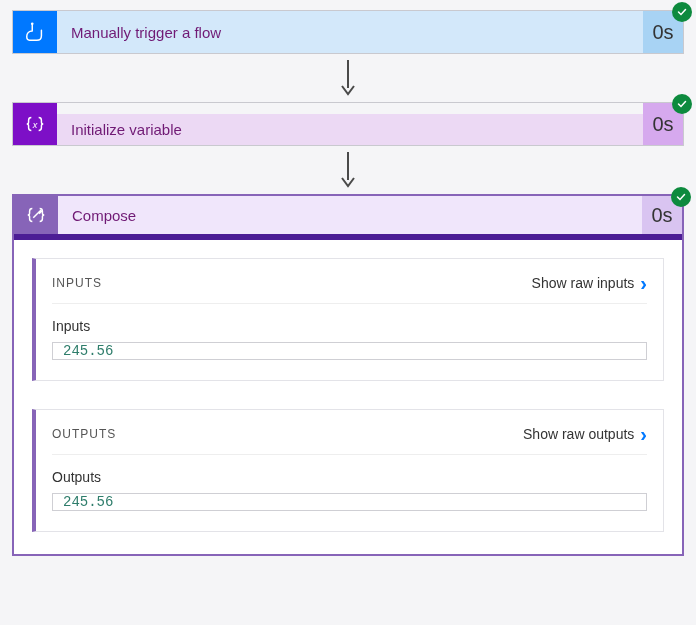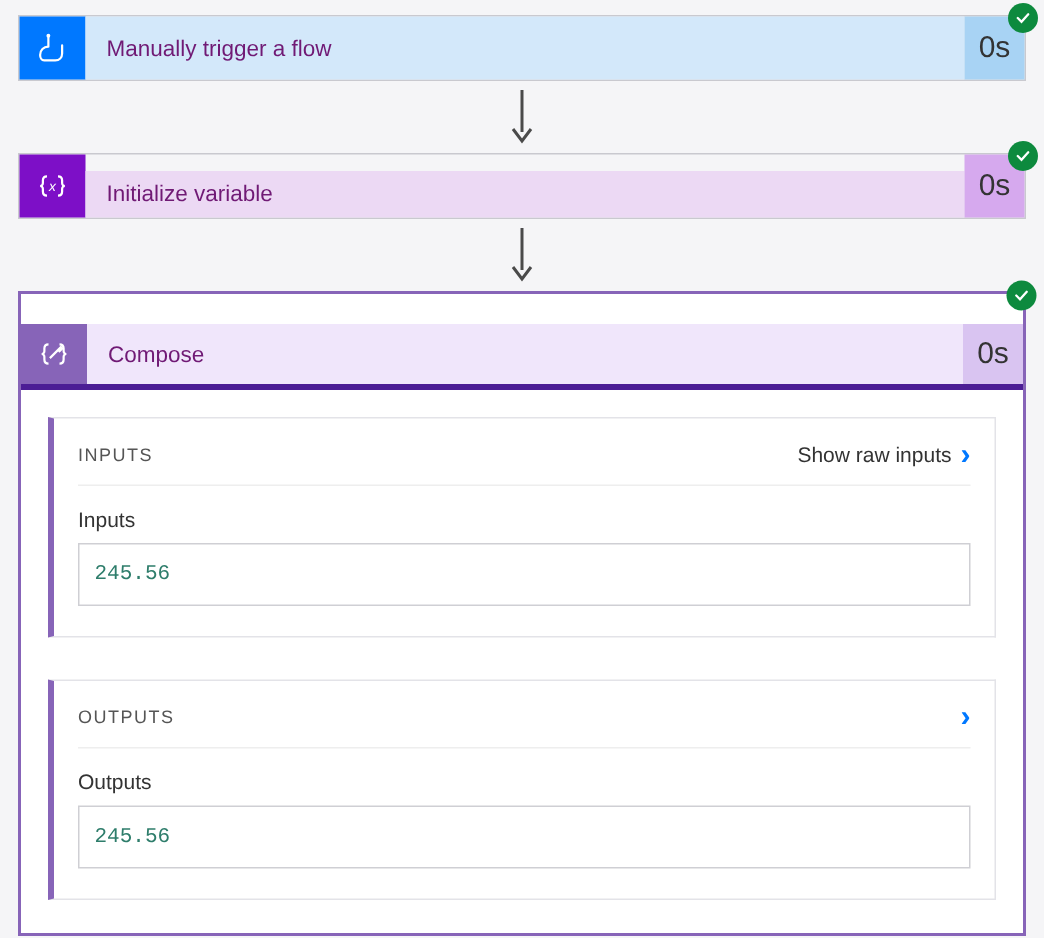--- a/index.html
+++ b/index.html
@@ -43,21 +43,21 @@
 
   .s-init .icon-box  { background: #7d0fc7; }
   .s-init .title-box   { background: #ecd9f4; margin-top: 11px; }
   .s-init .timing-box  { background: #d6a9ee; }
 
   .compose-wrap {
     border: 2px solid #8764B8;
     background: #fff;
     position: relative;
   }
-  .s-compose { border: none; border-bottom: 4px solid #4c1d95; margin-top: 20px; }
+  .s-compose { border: none; border-bottom: 6px solid #4c1d95; }
   .s-compose .icon-box   { background: #8764B8; }
   .s-compose .title-box  { background: #f0e6fb; }
   .s-compose .timing-box { background: #d9c4f1; }
 
   .badge {
     position: absolute;
     top: -9px; right: -9px;
     width: 20px; height: 20px;
     border-radius: 50%;
     background: #0d8a3e;
@@ -97,21 +97,21 @@
     font-size: 14px;
     color: #333;
     cursor: pointer;
     text-align: center;
   }
   .show-raw .chev { color: #0078ff; font-size: 20px; font-weight: bold; line-height: 1; }
 
   .field-label { font-size: 14px; color: #333; margin-bottom: 8px; }
   .value-box {
     border: 1px solid #cfcfd4;
-    padding: 12px 10px;
+    padding: 0 10px;
     font-family: Consolas, "Courier New", monospace;
     font-size: 14px;
     color: #2e7d6b;
     background: #fff;
   }
 
   .iconstroke { stroke: #fff; stroke-width: 1.6; fill: none; }
 </style>
 </head>
 <body>
@@ -192,20 +192,21 @@
         </span>
       </div>
       <div class="field-label">Inputs</div>
       <div class="value-box">245.56</div>
     </div>
 
     <div class="section">
       <div class="section-head">
         <span class="lbl">OUTPUTS</span>
         <span class="show-raw">
+          <span>Show raw outputs</span>
           <span class="chev">›</span>
         </span>
       </div>
       <div class="field-label">Outputs</div>
       <div class="value-box">245.56</div>
     </div>
 
   </div>
 </div>
 

